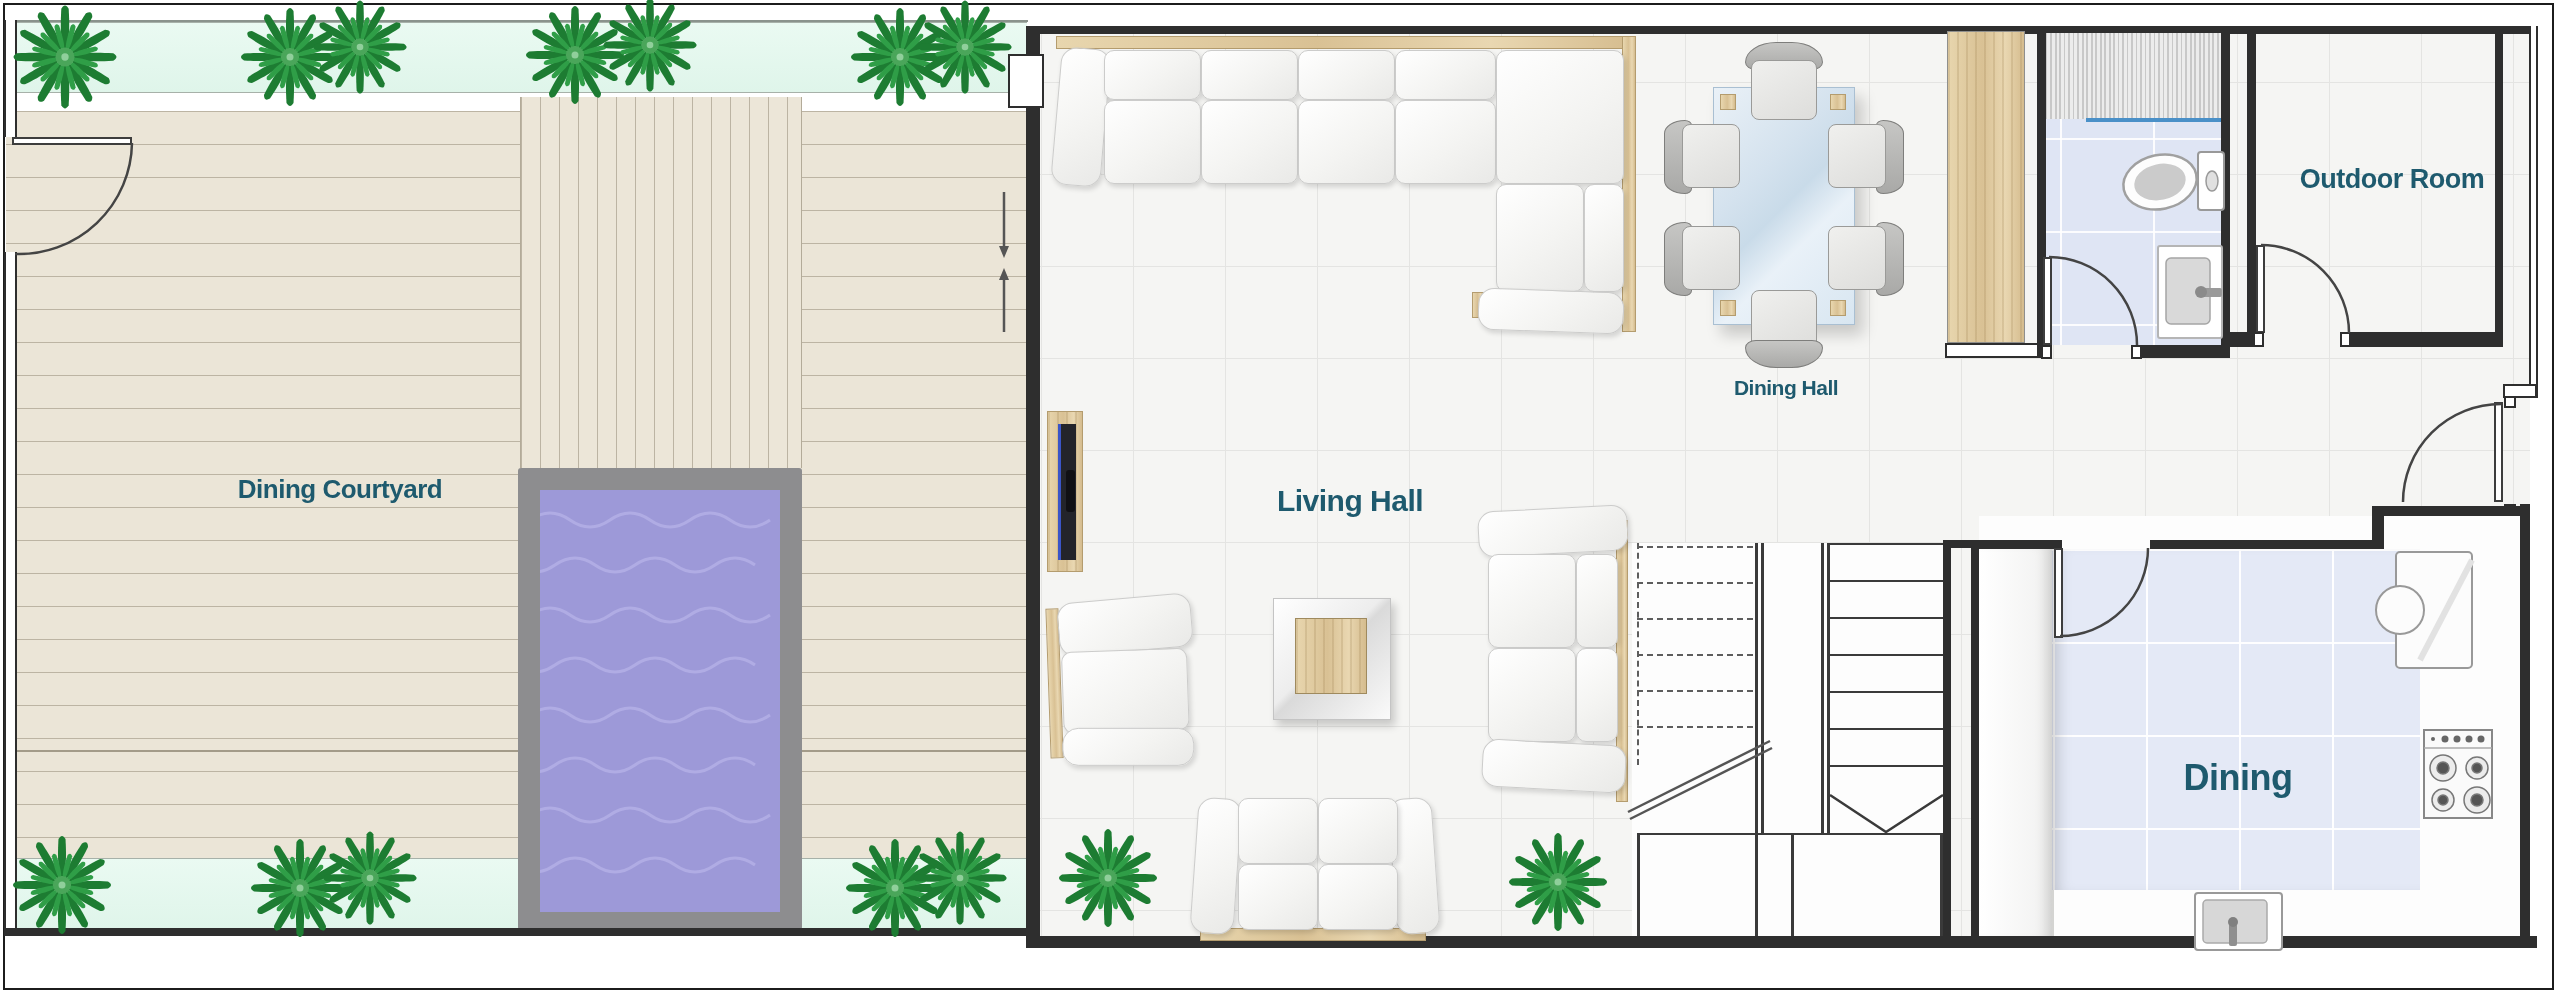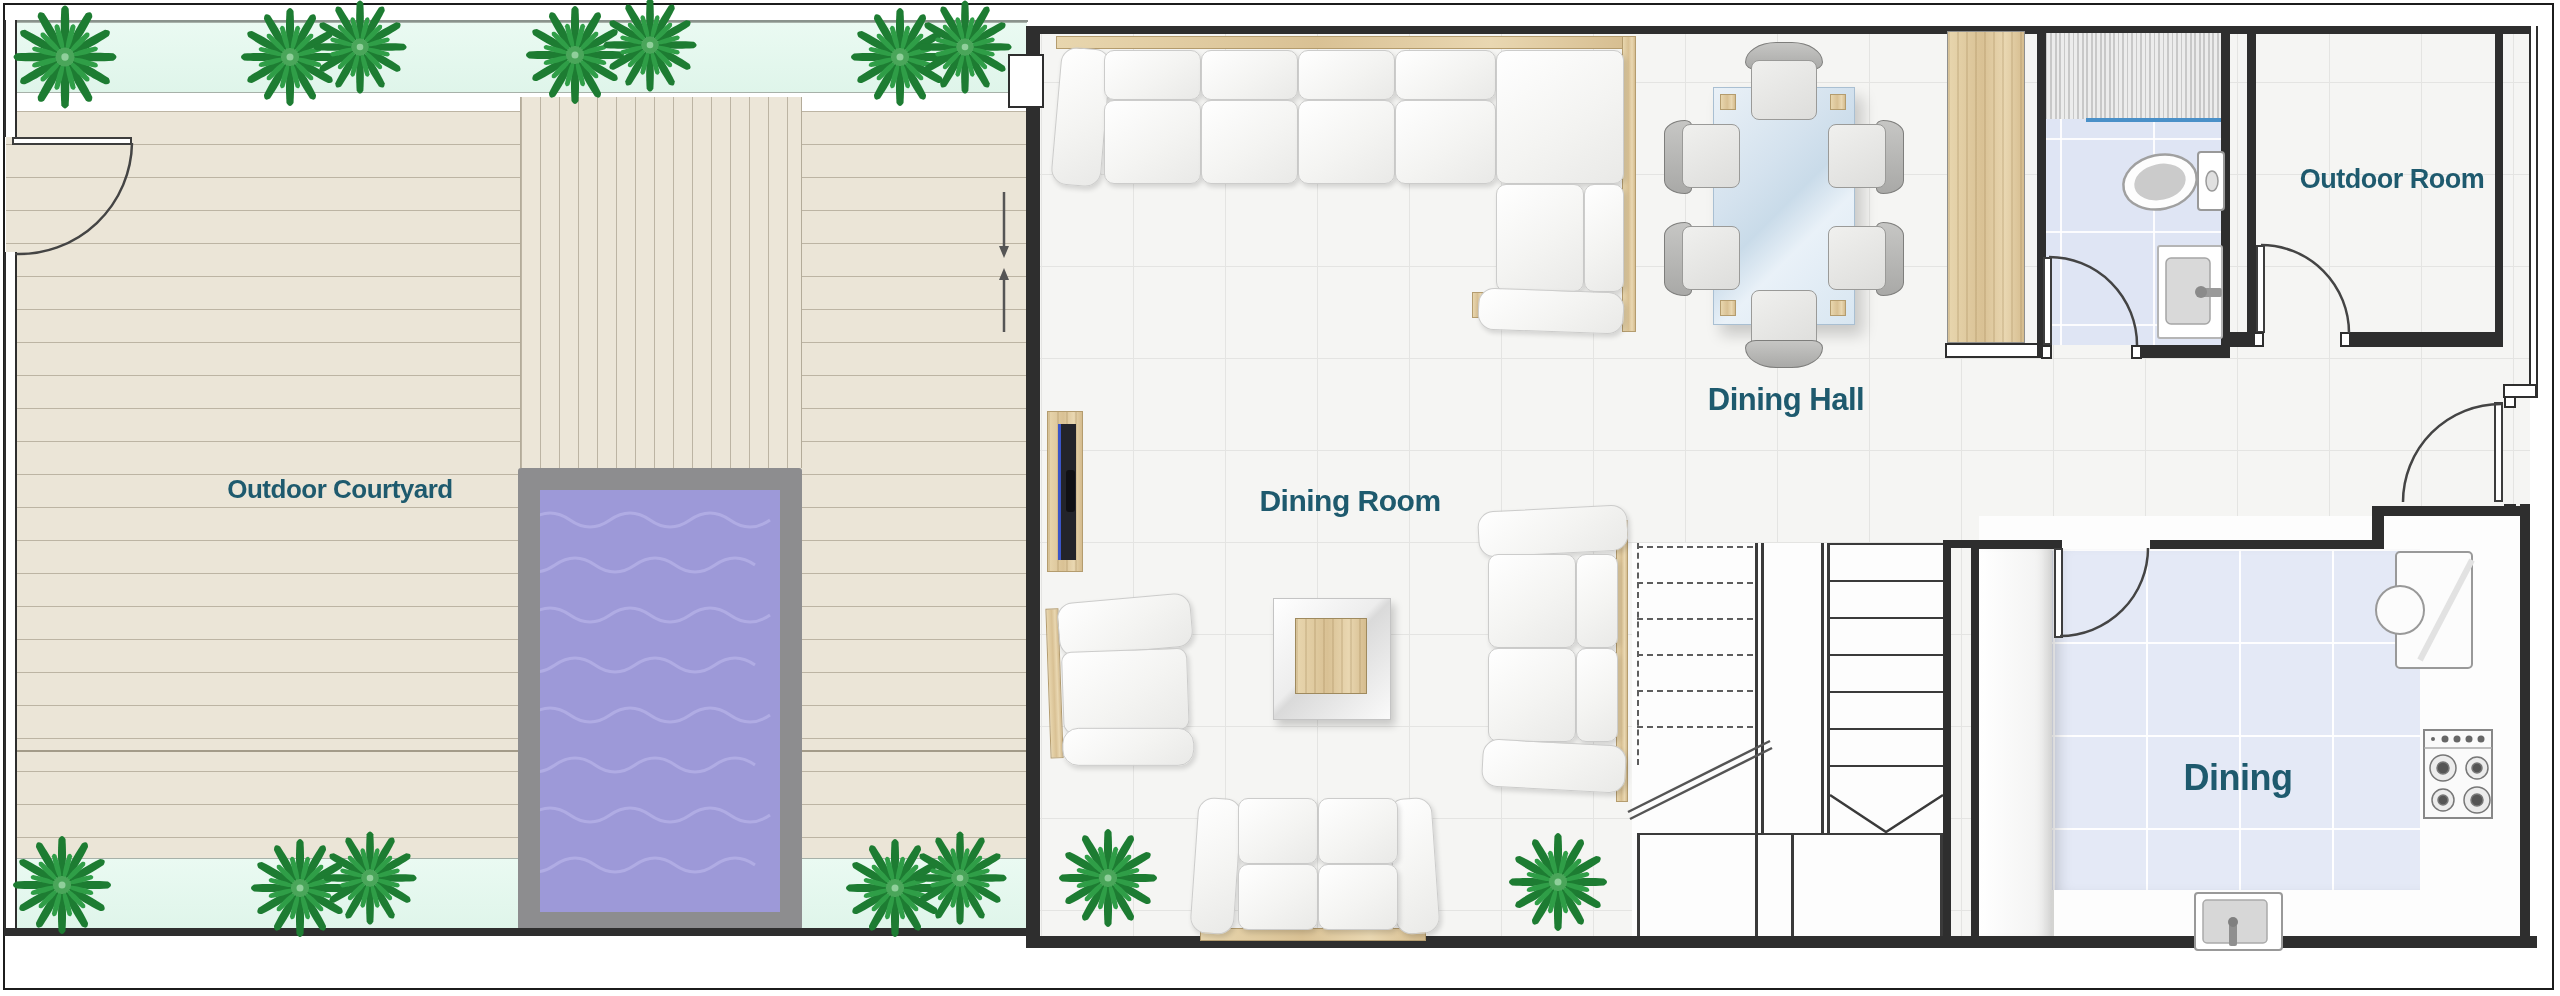--- a/index.html
+++ b/index.html
@@ -64,35 +64,35 @@
         <path d="M-10 325 q20 -14 40 0 t40 0 t40 0 t40 0 t40 0 t40 0"></path>
         <path d="M-25 375 q20 14 40 0 t40 0 t40 0 t40 0 t40 0 t40 0"></path>
       </g>
     </svg>
   </div>
 
   <div class="dbl" style="left:4px;top:20px;width:13px;height:117px;"></div>
   <div class="dbl" style="left:4px;top:252px;width:13px;height:678px;"></div>
   <div class="leaf" style="left:12px;top:137px;width:120px;height:8px;"></div>
   <div class="abs" style="left:4px;top:928px;width:1024px;height:8px;background:#2e2e2e;"></div>
-  <div class="room-label" style="left:340px;top:489px;font-size:26px;">Outdoor Courtyard</div>
+  <div class="room-label" style="left:340px;top:489px;font-size:26px;">Dining Courtyard</div>
 
   <div class="tiles" style="left:1040px;top:33px;width:1490px;height:910px;"></div>
   <div class="wall" style="left:1026px;top:26px;width:1511px;height:8px;"></div>
   <div class="wall" style="left:1026px;top:26px;width:14px;height:922px;"></div>
   <div class="jamb" style="left:1008px;top:54px;width:36px;height:54px;"></div>
   <div class="wall" style="left:1026px;top:936px;width:1511px;height:12px;"></div>
   <div class="dbl" style="left:2529px;top:26px;width:9px;height:372px;"></div>
   <div class="jamb" style="left:2503px;top:384px;width:34px;height:14px;"></div>
   <div class="jamb" style="left:2504px;top:396px;width:12px;height:12px;"></div>
   <div class="jamb" style="left:2504px;top:504px;width:12px;height:12px;"></div>
   <div class="leaf" style="left:2494px;top:402px;width:9px;height:100px;"></div>
   <div class="wall" style="left:2520px;top:504px;width:10px;height:444px;"></div>
 
-  <div class="room-label" style="left:1350px;top:501px;font-size:30px;">Dining Room</div>
+  <div class="room-label" style="left:1350px;top:501px;font-size:30px;">Living Hall</div>
 
   <div class="wood" style="left:1056px;top:36px;width:580px;height:13px;"></div>
   <div class="wood" style="left:1622px;top:36px;width:14px;height:296px;"></div>
   <div class="cush arm" style="left:1056px;top:48px;width:48px;height:136px;transform:rotate(5deg);"></div>
   <div class="cush" style="left:1104px;top:50px;width:95px;height:48px;"></div>
   <div class="cush" style="left:1201px;top:50px;width:95px;height:48px;"></div>
   <div class="cush" style="left:1298px;top:50px;width:95px;height:48px;"></div>
   <div class="cush" style="left:1395px;top:50px;width:99px;height:48px;"></div>
   <div class="cush" style="left:1104px;top:100px;width:95px;height:82px;"></div>
   <div class="cush" style="left:1201px;top:100px;width:95px;height:82px;"></div>
@@ -148,21 +148,21 @@
   <div class="chairback" style="left:1664px;top:120px;width:26px;height:72px;border-radius:40px 14px 14px 40px/26px 10px 10px 26px;"></div>
   <div class="chairseat" style="left:1682px;top:124px;width:56px;height:62px;"></div>
   <div class="chairback" style="left:1664px;top:222px;width:26px;height:72px;border-radius:40px 14px 14px 40px/26px 10px 10px 26px;"></div>
   <div class="chairseat" style="left:1682px;top:226px;width:56px;height:62px;"></div>
 
   <div class="chairback" style="left:1876px;top:120px;width:26px;height:72px;border-radius:14px 40px 40px 14px/10px 26px 26px 10px;"></div>
   <div class="chairseat" style="left:1828px;top:124px;width:56px;height:62px;"></div>
   <div class="chairback" style="left:1876px;top:222px;width:26px;height:72px;border-radius:14px 40px 40px 14px/10px 26px 26px 10px;"></div>
   <div class="chairseat" style="left:1828px;top:226px;width:56px;height:62px;"></div>
 
-  <div class="room-label" style="left:1786px;top:400px;font-size:31px;">Dining Hall</div>
+  <div class="room-label" style="left:1786px;top:388px;font-size:21px;">Dining Hall</div>
 
   <div class="wood woodgrain" style="left:1947px;top:31px;width:78px;height:312px;border:1px solid #8f8f8d;"></div>
   <div class="jamb" style="left:1945px;top:343px;width:96px;height:15px;"></div>
 
   <div class="abs" style="left:2046px;top:33px;width:175px;height:312px;background:#dfe5f4;
        background-image:linear-gradient(rgba(255,255,255,.9) 2px,transparent 2px),linear-gradient(90deg,rgba(255,255,255,.9) 2px,transparent 2px);background-size:93px 93px;background-position:14px 12px;"></div>
   <div class="abs" style="left:2046px;top:33px;width:175px;height:86px;
        background:repeating-linear-gradient(90deg,#c8c8c8 0 1.5px,#ececec 1.5px 4.5px);"></div>
   <div class="abs" style="left:2086px;top:118px;width:135px;height:4px;background:#4a90c8;"></div>
   <div class="wall" style="left:2037px;top:26px;width:9px;height:332px;"></div>

